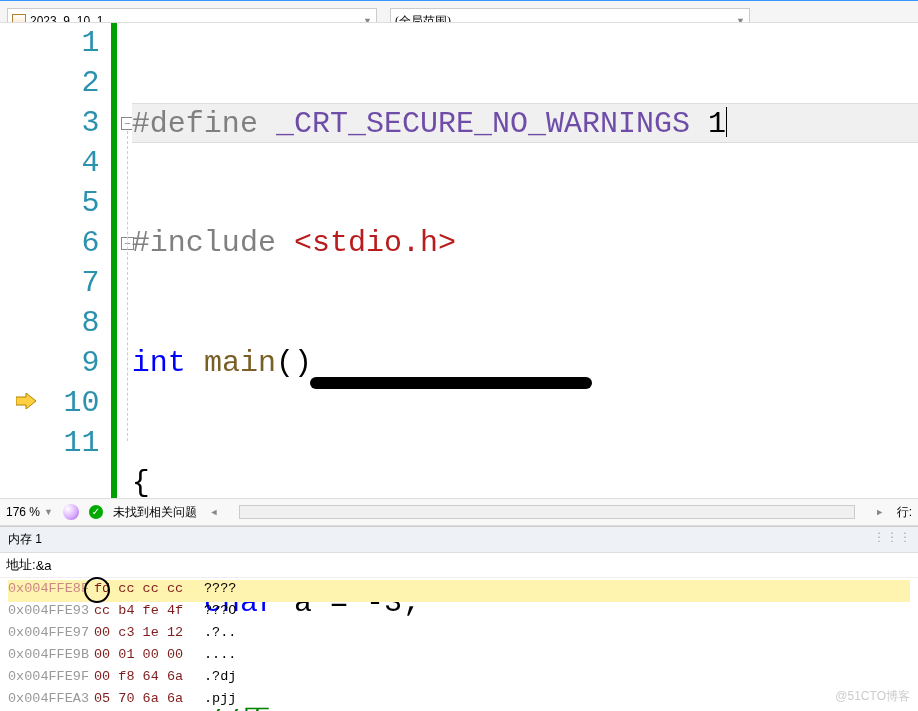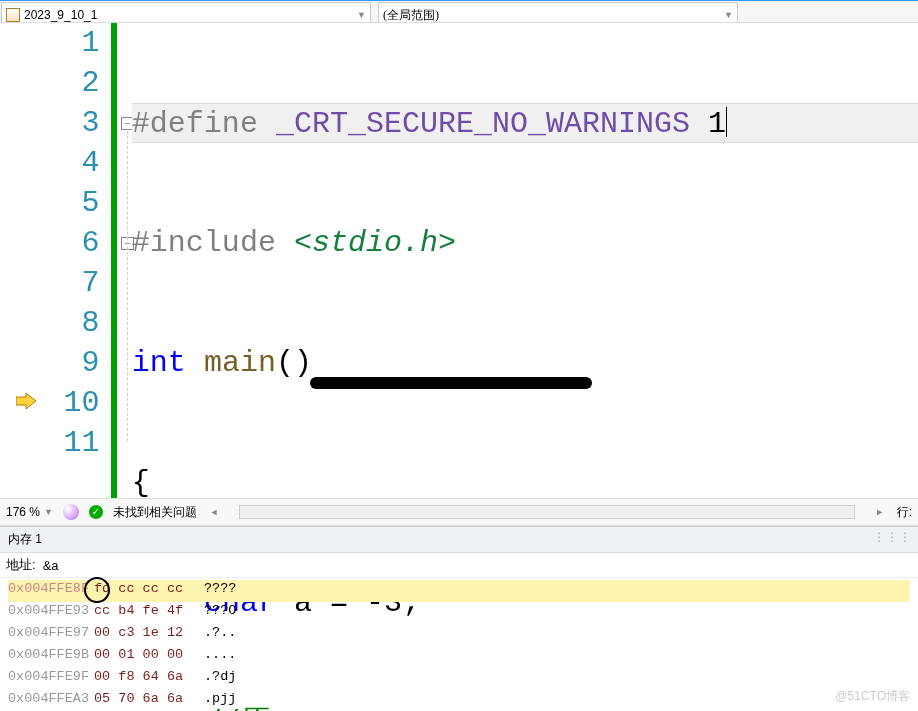--- a/index.html
+++ b/index.html
@@ -18,21 +18,21 @@
   height: 22px;
   border-top: 1px solid #3399ff;
   background: #f5f5f5;
 }
 .dropdown {
   display: flex;
   align-items: center;
   border: 1px solid #ccc;
   background: #fff;
   height: 20px;
-  margin: 1px;
+  margin: 7px;
   padding: 12px 4px;
   font-size: 12px;
 }
 .dropdown:first-child { width: 370px; }
 .dropdown:nth-child(2) { width: 360px; margin-left: 6px; font-family: Liberation Serif, serif; }
 .dropdown .spacer { flex: 1; }
 .dropdown .arrow { color: #888; font-size: 9px; margin-left: 4px; }
 .file-icon {
   width: 14px; height: 14px;
   border: 1px solid #b08030;
@@ -107,21 +107,21 @@
   position: relative;
 }
 .code-line { height: 40px; position: relative; }
 .highlight-line {
   background: #f0f0f0;
   border-top: 1px solid #ddd;
   border-bottom: 1px solid #ddd;
 }
 .tok-pre { color: #808080; }
 .tok-mac { color: #6f4ca8; }
-.tok-str { color: #15803d; font-style: italic; }
+.tok-str { color: #b91c1c; }
 .tok-kw  { color: #0000ff; }
 .tok-cm  { color: #008000; }
 .tok-fn  { color: #795e26; }
 .caret {
   display: inline-block;
   width: 0;
   border-left: 1px solid #000;
   height: 30px;
   vertical-align: text-top;
 }
@@ -196,21 +196,21 @@
 .mem-dots {
   position: absolute;
   right: 6px; top: 3px;
   letter-spacing: 1px;
   color: #aaa;
 }
 .mem-addr-row {
   display: flex;
   align-items: center;
   padding: 3px 6px;
-  gap: 7px;
+  gap: 0;
   border-bottom: 1px solid #eee;
   font-size: 13px;
 }
 .mem-addr-input {
   border: none;
   outline: none;
   font-size: 13px;
   width: 200px;
   background: transparent;
 }

